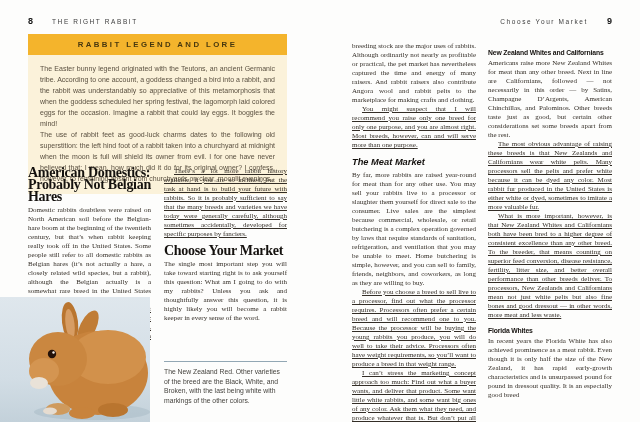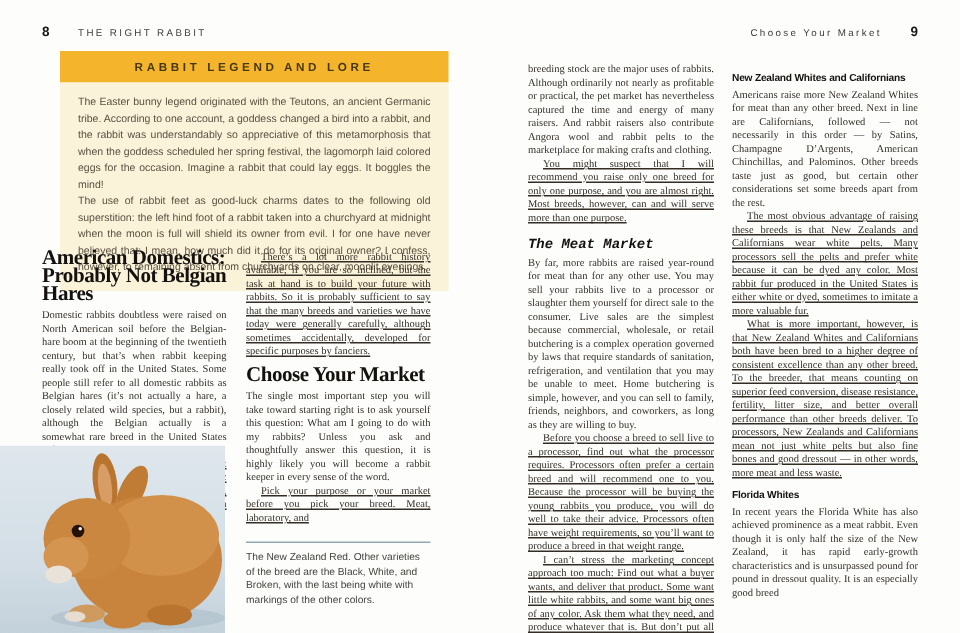--- a/index.html
+++ b/index.html
@@ -16,21 +16,21 @@
     display:flex; align-items:baseline;
   }
   .running-head .pagenum{
     font-size:9px; font-weight:bold; letter-spacing:0; color:#161616;
   }
   .head-left{left:28px;}
   .head-left .pagenum{margin-right:19px;}
   .head-right{right:28px;}
   .head-right .pagenum{margin-left:19px;}
   
-  .legend-box{position:absolute; left:40px; top:34px; width:259px;}
+  .legend-box{position:absolute; left:28px; top:34px; width:259px;}
   .legend-title{
     background:#f4b42c; height:21px; line-height:22px; text-align:center;
     font-family:"Liberation Sans","DejaVu Sans",sans-serif;
     font-size:7.8px; font-weight:bold; letter-spacing:2.4px; color:#47380f;
   }
   .legend-body{
     background:#fbf2da; padding:8px 12px 10px 12px;
   }
   .legend-body p{
     margin:0; font-family:"Liberation Sans","DejaVu Sans",sans-serif;
@@ -43,21 +43,21 @@
     text-align:justify;
   }
   .col p.indent{text-indent:10px;text-decoration:underline;}
   .serif-head{
     margin:0 0 3px 0; font-size:14px; line-height:12px; font-weight:bold;
     letter-spacing:-0.3px; color:#14110e;
   }
   .serif-head.mid{margin-top:6px;}
   .meat-head{
     margin:7px 0 3px 0;
-    font-family:Liberation Mono, monospace;
+    font-family:Liberation Sans, sans-serif;
     font-size:9.3px; line-height:11px; font-weight:bold; font-style:italic;
     color:#14110e;
   }
   .sub-head{
     margin:6px 0 2px 0;
     font-family:"Liberation Sans","DejaVu Sans",sans-serif;
     font-size:6.8px; line-height:9px; font-weight:bold; letter-spacing:-0.15px;
     color:#14110e;
   }
   
@@ -103,21 +103,20 @@
     <div class="col lp-col1">
       <h2 class="serif-head">American Domestics: Probably Not Belgian Hares</h2>
       <p>Domestic rabbits doubtless were raised on North American soil before the Belgian-hare boom at the beginning of the twentieth century, but that’s when rabbit keeping really took off in the United States. Some people still refer to all domestic rabbits as Belgian hares (it’s not actually a hare, a closely related wild species, but a rabbit), although the Belgian actually is a somewhat rare breed in the United States today.</p>
       <p class="indent">Possibly the most important development in the history of domestic rabbits in this country occurred in 1913, when the New Zealand Red arrived on these shores. Reds were brought</p>
     </div>
 
     <div class="col lp-col2">
       <p class="indent">There’s a lot more rabbit history available, if you are so inclined, but the task at hand is to build your future with rabbits. So it is probably sufficient to say that the many breeds and varieties we have today were generally carefully, although sometimes accidentally, developed for specific purposes by fanciers.</p>
       <h2 class="serif-head mid">Choose Your Market</h2>
       <p>The single most important step you will take toward starting right is to ask yourself this question: What am I going to do with my rabbits? Unless you ask and thoughtfully answer this question, it is highly likely you will become a rabbit keeper in every sense of the word.</p>
-      <p class="indent">Pick your purpose or your market before you pick your breed. Meat, laboratory, and</p>
     </div>
 
     <div class="photo">
       <svg width="150" height="125" viewBox="0 0 150 125" role="img" aria-label="New Zealand Red rabbit">
         <defs>
           <linearGradient id="photobg" x1="0" y1="0" x2="0" y2="1">
             <stop offset="0" stop-color="#dfe7ed"></stop>
             <stop offset="0.65" stop-color="#d2dde5"></stop>
             <stop offset="1" stop-color="#c3d1da"></stop>
           </linearGradient>

